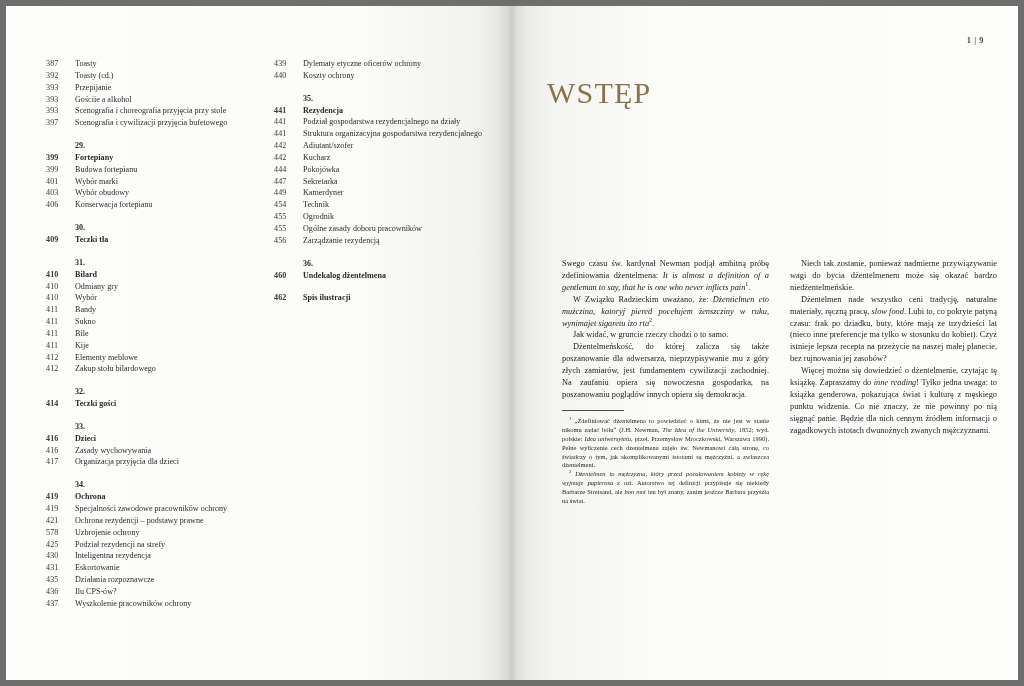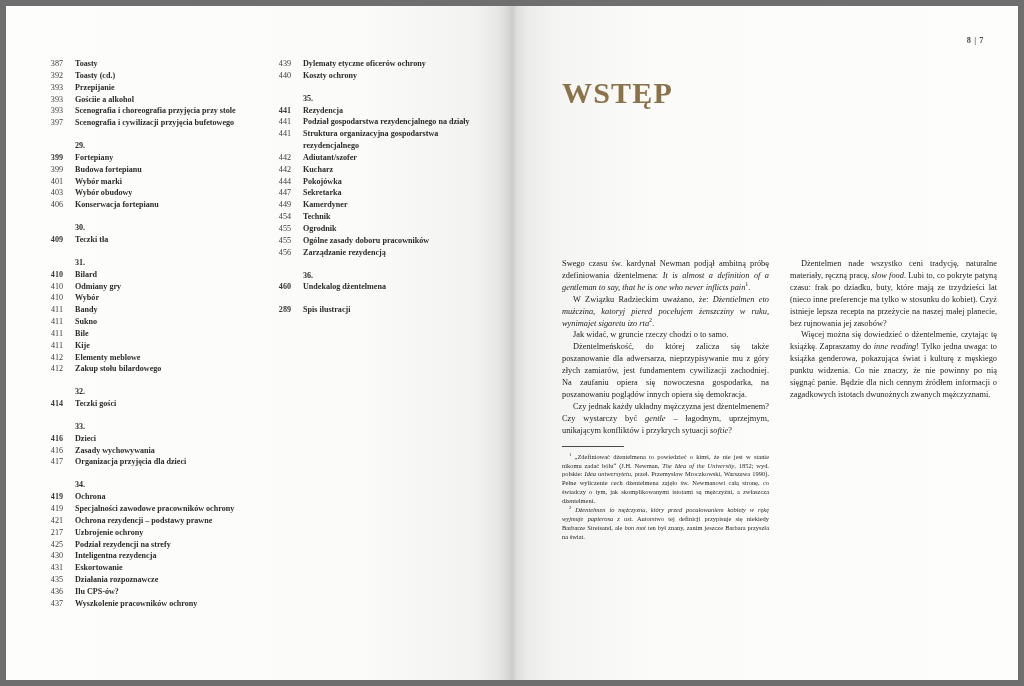--- a/index.html
+++ b/index.html
@@ -71,28 +71,27 @@
   .toc-row {
     display: flex;
     align-items: baseline;
     font-size: 8.1px;
     line-height: 11.85px;
     color: #2b2b2b;
   }
   .toc-num {
     width: 22px;
     min-width: 22px;
-    text-align: center;
+    text-align: left;
     margin-right: 7px;
     color: #3a3a3a;
     letter-spacing: 0.1px;
   }
   .toc-label {
     flex: 1;
-    font-weight: bold;
   }
   .toc-row.bold .toc-label,
   .toc-row.bold .toc-num { font-weight: bold; }
   .toc-row.chap {
     font-weight: bold;
     margin-top: 11px;
   }
   .toc-row.gap { margin-top: 11px; }
   .toc-row.chapnum .toc-label { font-weight: bold; }
 
@@ -101,24 +100,24 @@
     position: absolute;
     right: 34px;
     top: 30px;
     font-size: 8.3px;
     font-weight: bold;
     color: #4a4a48;
     letter-spacing: 0.6px;
   }
   .wstep {
     position: absolute;
-    left: 50px;
+    left: 35px;
     top: 50px;
     font-size: 30px;
-    font-weight: bold;
+    font-weight: normal;
     letter-spacing: 1.2px;
     color: #8a7347;
   }
 
   .cols {
     position: absolute;
     left: 50px;
     top: 252px;
     width: 435px;
     display: flex;
@@ -300,21 +299,21 @@
           </div>
           <div class="toc-row">
             <span class="toc-num">419</span>
             <span class="toc-label">Specjalności zawodowe pracowników ochrony</span>
           </div>
           <div class="toc-row">
             <span class="toc-num">421</span>
             <span class="toc-label">Ochrona rezydencji – podstawy prawne</span>
           </div>
           <div class="toc-row">
-            <span class="toc-num">217</span>
+            <span class="toc-num">578</span>
             <span class="toc-label">Uzbrojenie ochrony</span>
           </div>
           <div class="toc-row">
             <span class="toc-num">425</span>
             <span class="toc-label">Podział rezydencji na strefy</span>
           </div>
           <div class="toc-row">
             <span class="toc-num">430</span>
             <span class="toc-label">Inteligentna rezydencja</span>
           </div>
@@ -398,50 +397,50 @@
           </div>
           <div class="toc-row chapnum chap">
             <span class="toc-num"></span>
             <span class="toc-label">36.</span>
           </div>
           <div class="toc-row bold">
             <span class="toc-num">460</span>
             <span class="toc-label">Undekalog dżentelmena</span>
           </div>
           <div class="toc-row bold gap">
-            <span class="toc-num">289</span>
+            <span class="toc-num">462</span>
             <span class="toc-label">Spis ilustracji</span>
           </div>
         </div>
     </div>
   </div>
 
   <div class="page page-right">
 
-    <div class="folio">8 | 7</div>
+    <div class="folio">1 | 9</div>
 
     <h1 class="wstep">WSTĘP</h1>
 
     <div class="cols">
       <div class="col">
         <div id="body-left">
             <p class="first">Swego czasu św. kardynał Newman podjął ambitną próbę zdefiniowania dżentelmena: <i>It is almost a definition of a gentleman to say, that he is one who never inflicts pain</i><sup>1</sup>.</p>
             <p>W Związku Radzieckim uważano, że: <i>Dżentielmen eto mużczina, katoryj piered pocełujem żenszcziny w ruku, wynimajet sigaretu izo rta</i><sup>2</sup>.</p>
             <p>Jak widać, w gruncie rzeczy chodzi o to samo.</p>
             <p>Dżentelmeńskość, do której zalicza się także poszanowanie dla adwersarza, nieprzypisywanie mu z góry złych zamiarów, jest fundamentem cywilizacji zachodniej. Na zaufaniu opiera się nowoczesna gospodarka, na poszanowaniu poglądów innych opiera się demokracja.</p>
-            <p>Czy jednak każdy układny mężczyzna jest dżentelmenem? Czy wystarczy być <i>gentle</i> – łagodnym, uprzejmym, unikającym konfliktów i przykrych sytuacji <i>softie</i>?</p>
           </div>
         <div class="fn-rule"></div>
         <div class="footnotes" id="footnotes">
             <p><sup>1</sup> „Zdefiniować dżentelmena to powiedzieć o kimś, że nie jest w stanie nikomu zadać bólu“ (J.H. Newman, <i>The Idea of the University</i>, 1852; wyd. polskie: <i>Idea uniwersytetu</i>, przeł. Przemysław Mroczkowski, Warszawa 1990). Pełne wyliczenie cech dżentelmena zajęło św. Newmanowi całą stronę, co świadczy o tym, jak skomplikowanymi istotami są mężczyźni, a zwłaszcza dżentelmeni.</p>
             <p><sup>2</sup> <i>Dżentelmen to mężczyzna, który przed pocałowaniem kobiety w rękę wyjmuje papierosa z ust.</i> Autorstwo tej definicji przypisuje się niekiedy Barbarze Streisand, ale <i>bon mot</i> ten był znany, zanim jeszcze Barbara przyszła na świat.</p>
           </div>
       </div>
       <div class="col">
         <div id="body-right">
+            <p>Niech tak zostanie, ponieważ nadmierne przywiązywanie wagi do bycia dżentelmenem może się okazać bardzo niedżentelmeńskie.</p>
             <p>Dżentelmen nade wszystko ceni tradycję, naturalne materiały, ręczną pracę, <i>slow food</i>. Lubi to, co pokryte patyną czasu: frak po dziadku, buty, które mają ze trzydzieści lat (nieco inne preferencje ma tylko w stosunku do kobiet). Czyż istnieje lepsza recepta na przeżycie na naszej małej planecie, bez rujnowania jej zasobów?</p>
             <p>Więcej można się dowiedzieć o dżentelmenie, czytając tę książkę. Zapraszamy do <i>inne reading</i>! Tylko jedna uwaga: to książka genderowa, pokazująca świat i kulturę z męskiego punktu widzenia. Co nie znaczy, że nie powinny po nią sięgnąć panie. Będzie dla nich cennym źródłem informacji o zagadkowych istotach dwunożnych zwanych mężczyznami.</p>
           </div>
       </div>
     </div>
 
   </div>
 
   <div class="gutter"></div>
 </div>

